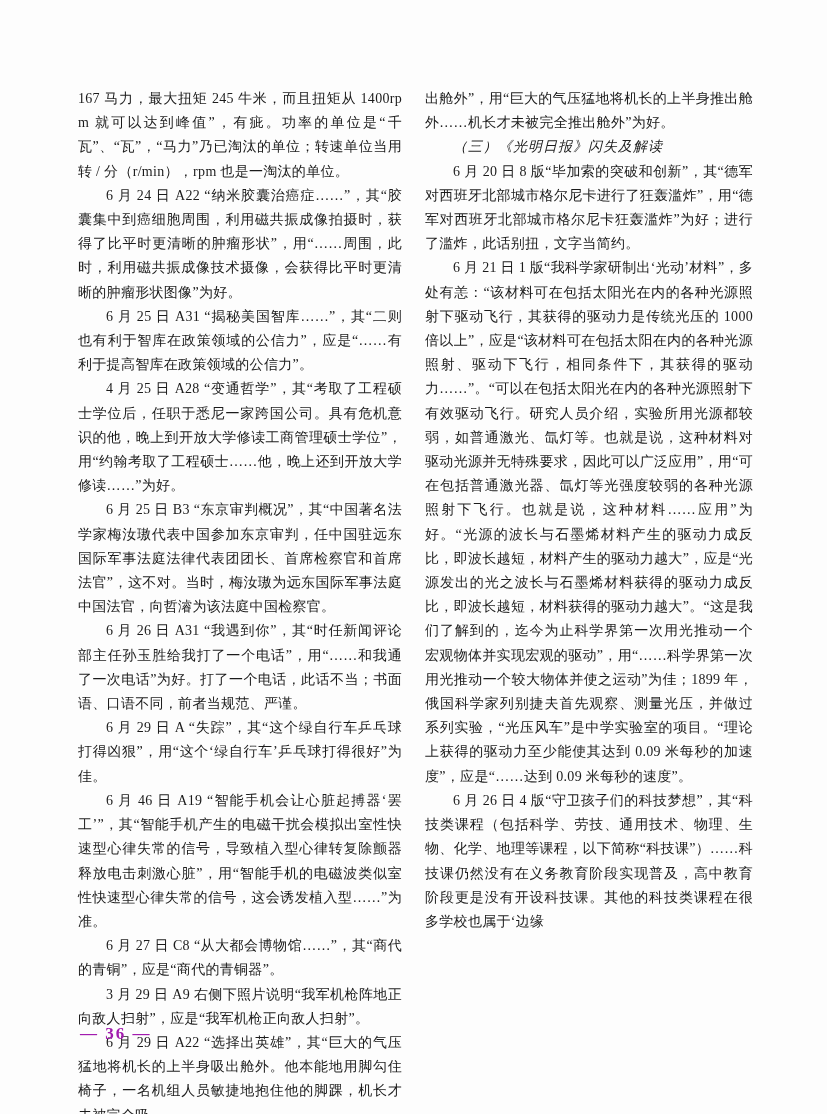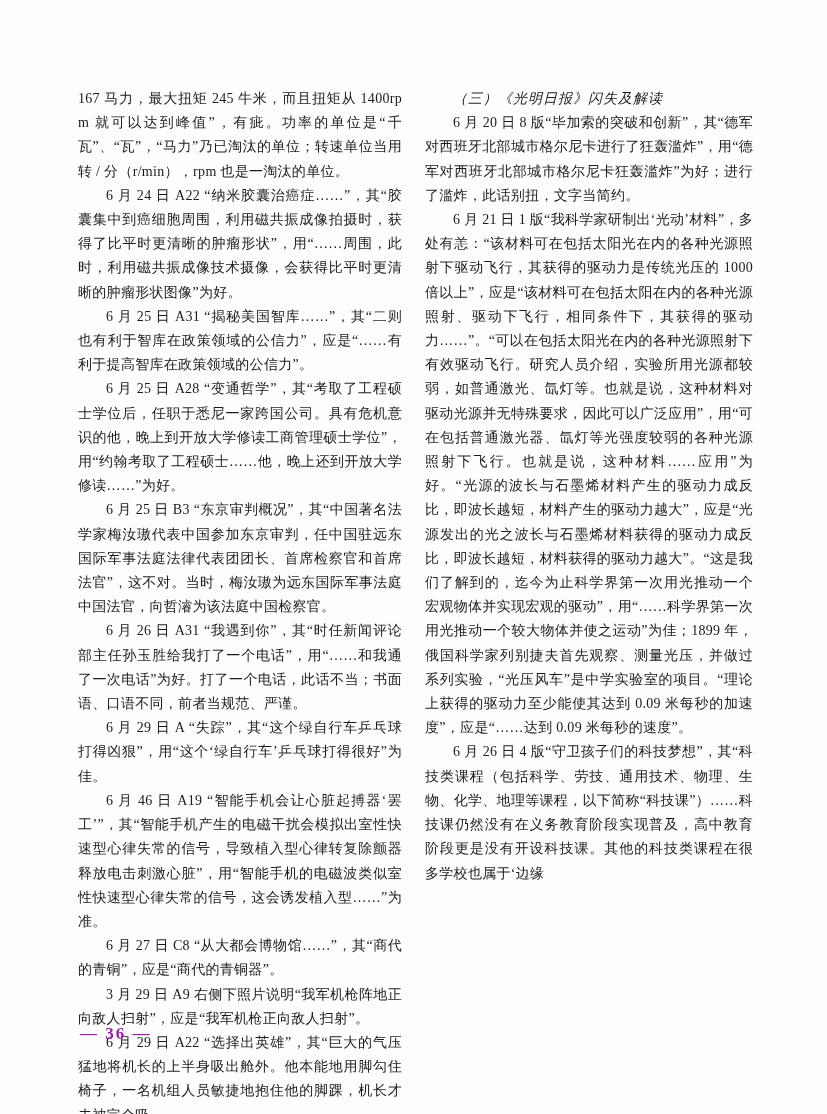--- a/index.html
+++ b/index.html
@@ -53,31 +53,32 @@
 </style>
 </head>
 <body>
 
 <div class="page">
 
   <div class="column column-left">
     <p class="para no-indent">167 马力，最大扭矩 245 牛米，而且扭矩从 1400rpm 就可以达到峰值”，有疵。功率的单位是“千瓦”、“瓦”，“马力”乃已淘汰的单位；转速单位当用转 / 分（r/min），rpm 也是一淘汰的单位。</p>
     <p class="para">6 月 24 日 A22 “纳米胶囊治癌症……”，其“胶囊集中到癌细胞周围，利用磁共振成像拍摄时，获得了比平时更清晰的肿瘤形状”，用“……周围，此时，利用磁共振成像技术摄像，会获得比平时更清晰的肿瘤形状图像”为好。</p>
     <p class="para">6 月 25 日 A31 “揭秘美国智库……”，其“二则也有利于智库在政策领域的公信力”，应是“……有利于提高智库在政策领域的公信力”。</p>
-    <p class="para">6 月 25 日 A28 “变通哲学”，其“考取了工程硕士学位后，任职于悉尼一家跨国公司。具有危机意识的他，晚上到开放大学修读工商管理硕士学位”，用“约翰考取了工程硕士……他，晚上还到开放大学修读……”为好。</p>
+    <p class="para">4 月 25 日 A28 “变通哲学”，其“考取了工程硕士学位后，任职于悉尼一家跨国公司。具有危机意识的他，晚上到开放大学修读工商管理硕士学位”，用“约翰考取了工程硕士……他，晚上还到开放大学修读……”为好。</p>
     <p class="para">6 月 25 日 B3 “东京审判概况”，其“中国著名法学家梅汝璈代表中国参加东京审判，任中国驻远东国际军事法庭法律代表团团长、首席检察官和首席法官”，这不对。当时，梅汝璈为远东国际军事法庭中国法官，向哲濬为该法庭中国检察官。</p>
     <p class="para">6 月 26 日 A31 “我遇到你”，其“时任新闻评论部主任孙玉胜给我打了一个电话”，用“……和我通了一次电话”为好。打了一个电话，此话不当；书面语、口语不同，前者当规范、严谨。</p>
     <p class="para">6 月 29 日 A “失踪”，其“这个绿自行车乒乓球打得凶狠”，用“这个‘绿自行车’乒乓球打得很好”为佳。</p>
     <p class="para">6 月 46 日 A19 “智能手机会让心脏起搏器‘罢工’”，其“智能手机产生的电磁干扰会模拟出室性快速型心律失常的信号，导致植入型心律转复除颤器释放电击刺激心脏”，用“智能手机的电磁波类似室性快速型心律失常的信号，这会诱发植入型……”为准。</p>
     <p class="para">6 月 27 日 C8 “从大都会博物馆……”，其“商代的青铜”，应是“商代的青铜器”。</p>
     <p class="para">3 月 29 日 A9 右侧下照片说明“我军机枪阵地正向敌人扫射”，应是“我军机枪正向敌人扫射”。</p>
     <p class="para">6 月 29 日 A22 “选择出英雄”，其“巨大的气压猛地将机长的上半身吸出舱外。他本能地用脚勾住椅子，一名机组人员敏捷地抱住他的脚踝，机长才未被完全吸</p>
   </div>
 
   <div class="column column-right">
+    <p class="para no-indent">出舱外”，用“巨大的气压猛地将机长的上半身推出舱外……机长才未被完全推出舱外”为好。</p>
     <p class="para heading">（三）《光明日报》闪失及解读</p>
     <p class="para">6 月 20 日 8 版“毕加索的突破和创新”，其“德军对西班牙北部城市格尔尼卡进行了狂轰滥炸”，用“德军对西班牙北部城市格尔尼卡狂轰滥炸”为好；进行了滥炸，此话别扭，文字当简约。</p>
     <p class="para">6 月 21 日 1 版“我科学家研制出‘光动’材料”，多处有恙：“该材料可在包括太阳光在内的各种光源照射下驱动飞行，其获得的驱动力是传统光压的 1000 倍以上”，应是“该材料可在包括太阳在内的各种光源照射、驱动下飞行，相同条件下，其获得的驱动力……”。“可以在包括太阳光在内的各种光源照射下有效驱动飞行。研究人员介绍，实验所用光源都较弱，如普通激光、氙灯等。也就是说，这种材料对驱动光源并无特殊要求，因此可以广泛应用”，用“可在包括普通激光器、氙灯等光强度较弱的各种光源照射下飞行。也就是说，这种材料……应用”为好。“光源的波长与石墨烯材料产生的驱动力成反比，即波长越短，材料产生的驱动力越大”，应是“光源发出的光之波长与石墨烯材料获得的驱动力成反比，即波长越短，材料获得的驱动力越大”。“这是我们了解到的，迄今为止科学界第一次用光推动一个宏观物体并实现宏观的驱动”，用“……科学界第一次用光推动一个较大物体并使之运动”为佳；1899 年，俄国科学家列别捷夫首先观察、测量光压，并做过系列实验，“光压风车”是中学实验室的项目。“理论上获得的驱动力至少能使其达到 0.09 米每秒的加速度”，应是“……达到 0.09 米每秒的速度”。</p>
     <p class="para">6 月 26 日 4 版“守卫孩子们的科技梦想”，其“科技类课程（包括科学、劳技、通用技术、物理、生物、化学、地理等课程，以下简称“科技课”）……科技课仍然没有在义务教育阶段实现普及，高中教育阶段更是没有开设科技课。其他的科技类课程在很多学校也属于‘边缘</p>
   </div>
 
   <div class="page-number">— 36 —</div>
 
 </div>
 

